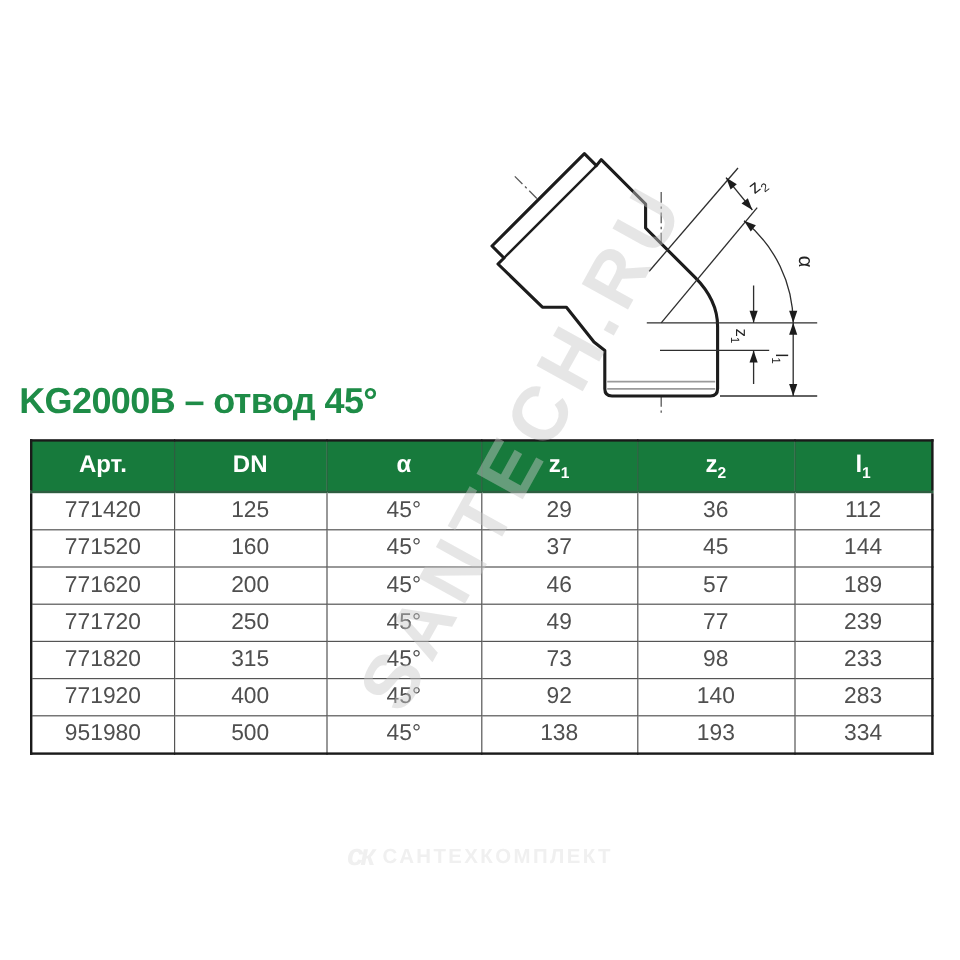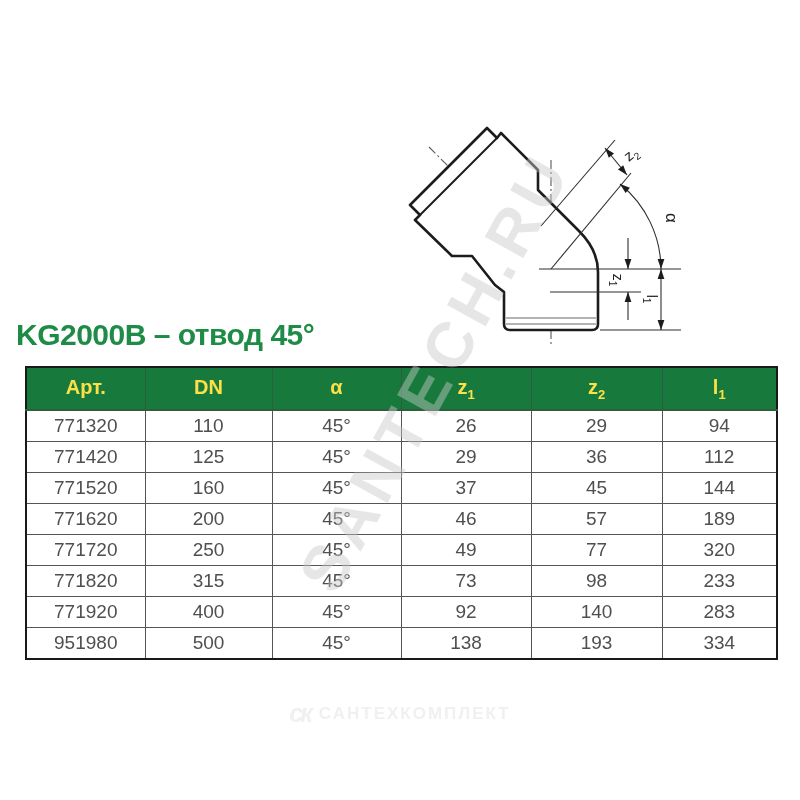--- a/index.html
+++ b/index.html
@@ -29,21 +29,21 @@
     position:absolute;left:25px;top:366px;z-index:20;
     border-collapse:collapse;table-layout:fixed;
     width:751px;background:transparent;
   }
   table.dims th, table.dims td{
     border:1px solid #555;text-align:center;vertical-align:middle;
     padding:0;
   }
   table.dims{border:2px solid #1a1a1a;}
   table.dims thead th{
-    background:#177a3c;color:#fde047;font-weight:bold;font-size:20px;
+    background:#177a3c;color:#ffffff;font-weight:bold;font-size:20px;
     height:41px;border-bottom:2px solid #1a1a1a;border-color:#2e5d40;
     border-top:none;
   }
   table.dims thead th:first-child{border-left:none;}
   table.dims thead th:last-child{border-right:none;}
   table.dims tbody td{
     height:30px;font-size:19px;color:#4f4f4f;background:transparent;
   }
   table.dims sub{font-size:13px;}
   
@@ -135,28 +135,20 @@
       <th><span>Арт.</span><sub></sub></th>
       <th><span>DN</span><sub></sub></th>
       <th><span>α</span><sub></sub></th>
       <th><span>z</span><sub>1</sub></th>
       <th><span>z</span><sub>2</sub></th>
       <th><span>l</span><sub>1</sub></th>
     </tr>
   </thead>
   <tbody>
     <tr>
-      <td>771320</td>
-      <td>110</td>
-      <td>45°</td>
-      <td>26</td>
-      <td>29</td>
-      <td>94</td>
-    </tr>
-    <tr>
       <td>771420</td>
       <td>125</td>
       <td>45°</td>
       <td>29</td>
       <td>36</td>
       <td>112</td>
     </tr>
     <tr>
       <td>771520</td>
       <td>160</td>
@@ -172,21 +164,21 @@
       <td>46</td>
       <td>57</td>
       <td>189</td>
     </tr>
     <tr>
       <td>771720</td>
       <td>250</td>
       <td>45°</td>
       <td>49</td>
       <td>77</td>
-      <td>320</td>
+      <td>239</td>
     </tr>
     <tr>
       <td>771820</td>
       <td>315</td>
       <td>45°</td>
       <td>73</td>
       <td>98</td>
       <td>233</td>
     </tr>
     <tr>

